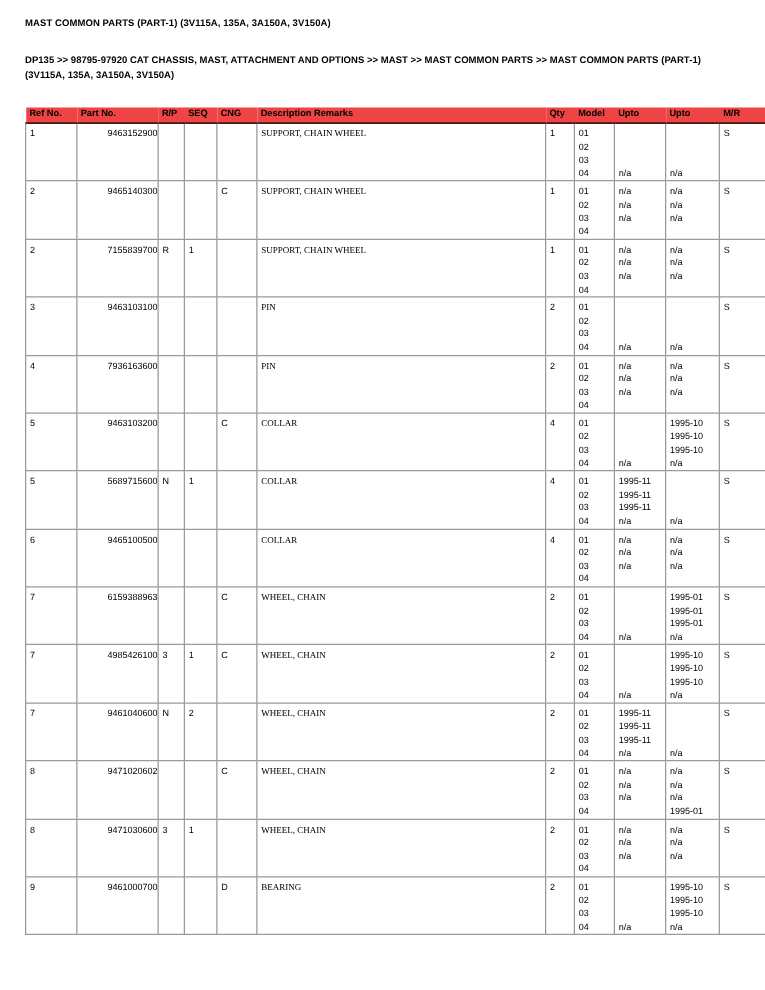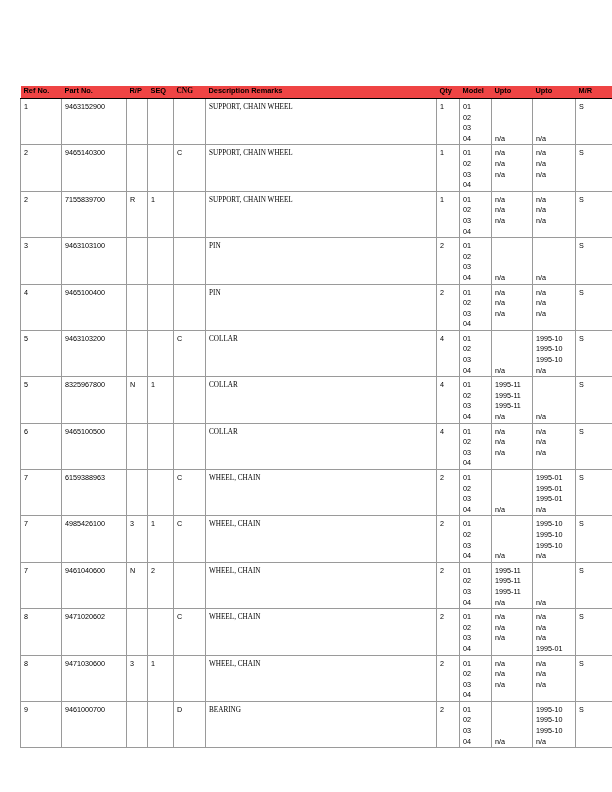--- a/index.html
+++ b/index.html
@@ -66,55 +66,57 @@
   table.parts td {
     border: 0.7px solid #9a9a9a;
     vertical-align: top;
     padding: 3px 0 0 3px;
     line-height: 10.6px;
     height: 44px;
     box-sizing: border-box;
     overflow: hidden;
   }
   td.c-ref   { width: 38px; }
-  td.c-part  { width: 62px; }
+  td.c-part  { width: 62px; text-align: right; }
   td.c-rp    { width: 18px; }
   td.c-seq   { width: 23px; }
   td.c-cng   { width: 29px; }
   td.c-desc  { width: 228px; font-family: Liberation Serif, serif; }
   td.c-qty   { width: 20px; }
   td.c-model { width: 29px; }
   td.c-from  { width: 38px; }
   td.c-upto  { width: 40px; }
   td.c-mr    { width: 38px; }
 
   th.c-ref   { width: 38px; }
   th.c-part  { width: 62px; }
   th.c-rp    { width: 18px; }
   th.c-seq   { width: 23px; margin-left: 14px; }
-  th.c-cng   { width: 29px; font-family: Liberation Serif, serif; }
+  th.c-cng   { width: 29px; }
   th.c-desc  { width: 228px; }
   th.c-qty   { width: 20px; }
   th.c-model { width: 29px; }
   th.c-from  { width: 38px; }
   th.c-upto  { width: 40px; }
   th.c-mr    { width: 38px; }
 
   .stack {
     display: block;
     white-space: pre-line;
     line-height: 10.6px;
   }
 </style>
 </head>
 <body>
 
 <div class="page">
 
-
+  <div class="doc-title">MAST COMMON PARTS (PART-1) (3V115A, 135A, 3A150A, 3V150A)</div>
+
+  <div class="breadcrumb">DP135 &gt;&gt; 98795-97920 CAT CHASSIS, MAST, ATTACHMENT AND OPTIONS &gt;&gt; MAST &gt;&gt; MAST COMMON PARTS &gt;&gt; MAST COMMON PARTS (PART-1) (3V115A, 135A, 3A150A, 3V150A)</div>
 
   <div class="tbl-wrap">
     <table class="parts">
       <thead>
         <tr class="hdr-row">
           <th class="c-ref">Ref No.</th>
           <th class="c-part">Part No.</th>
           <th class="c-rp">R/P</th>
           <th class="c-seq">SEQ</th>
           <th class="c-cng">CNG</th>
@@ -297,21 +299,21 @@
             </td>
             <td class="c-mr">
               <span class="stack">S</span>
             </td>
           </tr>
           <tr>
             <td class="c-ref">
               <span class="stack">4</span>
             </td>
             <td class="c-part">
-              <span class="stack">9465100400</span>
+              <span class="stack">7936163600</span>
             </td>
             <td class="c-rp">
               <span class="stack"></span>
             </td>
             <td class="c-seq">
               <span class="stack"></span>
             </td>
             <td class="c-cng">
               <span class="stack"></span>
             </td>
@@ -383,21 +385,21 @@
             </td>
             <td class="c-mr">
               <span class="stack">S</span>
             </td>
           </tr>
           <tr>
             <td class="c-ref">
               <span class="stack">5</span>
             </td>
             <td class="c-part">
-              <span class="stack">8325967800</span>
+              <span class="stack">5689715600</span>
             </td>
             <td class="c-rp">
               <span class="stack">N</span>
             </td>
             <td class="c-seq">
               <span class="stack">1</span>
             </td>
             <td class="c-cng">
               <span class="stack"></span>
             </td>

